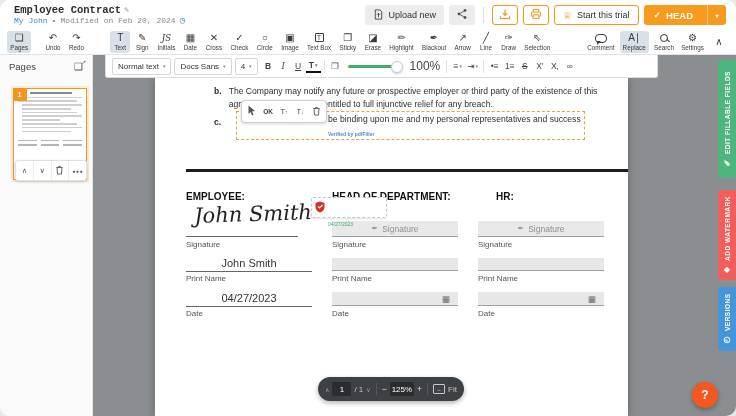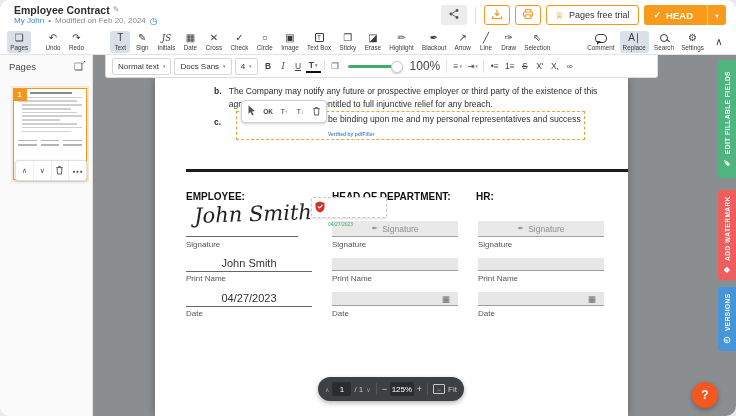--- a/index.html
+++ b/index.html
@@ -1,21 +1,21 @@
 <!DOCTYPE html>
 <html><head>
 <meta charset="utf-8">
 <style>
   html,body{margin:0;padding:0;background:#e9e9e9;}
   #app{position:relative;width:736px;height:416px;background:#fff;font-family:"Liberation Sans",sans-serif;border-radius:10px;overflow:hidden;}
   
   #hdr{position:absolute;top:0;left:0;right:0;height:30px;background:#fff;display:flex;align-items:center;justify-content:space-between;padding:0 10px 0 14px;box-sizing:border-box;z-index:6;}
   .hleft{display:flex;align-items:center;}
   .logo{font-size:17px;font-weight:bold;color:#f0512d;letter-spacing:-0.3px;margin-right:14px;cursor:pointer;}
-  .tblock{line-height:1.15;}
+  .tblock{line-height:1.15;font-family:Liberation Mono, monospace;}
   .trow{font-size:10.5px;font-weight:bold;color:#2d2d2d;display:flex;align-items:center;gap:3px;}
   .pencil{font-size:8px;color:#9a9a9a;font-weight:normal;}
   .srow{font-size:8px;color:#8a8a8a;display:flex;align-items:center;gap:4px;}
   .srow a{color:#3d87c9;text-decoration:none;cursor:pointer;}
   .clock{color:#3d87c9;font-size:9px;}
   .hbtns{display:flex;align-items:center;gap:5px;}
   .btn{height:20px;border-radius:3px;display:flex;align-items:center;box-sizing:border-box;font-size:9px;cursor:pointer;}
   .btn.gray{background:#ececec;color:#333;padding:0 8px;gap:5px;}
   .btn.sq{width:26px;justify-content:center;}
   .btn.ob{border:1px solid #f7941e;background:#fff;}
@@ -131,20 +131,27 @@
         </div>
         <div class="srow">
           <a>My John</a>
           <span>•</span>
           <span>Modified on Feb 20, 2024</span>
           <span class="clock">◷</span>
         </div>
       </div>
     </div>
     <div class="hbtns">
+      <div class="btn gray">
+        <span><svg width="11" height="11" viewBox="0 0 12 12">
+              <path d="M2.5 1h5l2 2v8h-7z" fill="none" stroke="#444"></path>
+              <path d="M6 9V4.8M4.4 6.2L6 4.6l1.6 1.6" stroke="#444" fill="none"></path>
+            </svg></span>
+        <span>Upload new</span>
+      </div>
       <div class="btn gray sq">
         <span><svg width="12" height="12" viewBox="0 0 14 14">
               <circle cx="10.5" cy="3" r="1.7" fill="#555"></circle>
               <circle cx="3.5" cy="7" r="1.7" fill="#555"></circle>
               <circle cx="10.5" cy="11" r="1.7" fill="#555"></circle>
               <path d="M5 6.2l4-2.4M5 7.8l4 2.4" stroke="#555" stroke-width="1.1"></path>
             </svg></span>
       </div>
       <div class="hdiv"></div>
       <div class="btn sq ob">
@@ -155,21 +162,21 @@
       </div>
       <div class="btn sq ob">
         <span><svg width="12" height="12" viewBox="0 0 12 12" fill="none" stroke="#f7941e">
               <path d="M3.2 4V1.5h5.6V4"></path>
               <rect x="1.5" y="4" width="9" height="4.3" rx="0.5"></rect>
               <rect x="3.2" y="6.8" width="5.6" height="3.6" fill="#fff"></rect>
             </svg></span>
       </div>
       <div class="btn outline">
         <span class="crown">♕</span>
-        <span>Pages free trial</span>
+        <span>Start this trial</span>
       </div>
       <div class="btn done">
         <span class="chk">✓</span>
         <span>HEAD</span>
         <span class="done-dd">
             <span>▾</span>
           </span>
       </div>
     </div>
   </div>
@@ -427,21 +434,21 @@
       <div class="mb">
           <span><svg width="9" height="10" viewBox="0 0 10 11" fill="none" stroke="#555">
               <path d="M1.5 2.8h7M4 2.5v-1h2v1M2.3 2.8l.5 7.2h4.4l.5-7.2"></path>
             </svg></span>
         </div>
     </div>
     <div class="hrule"></div>
 
     <div class="h3" style="left:31px">EMPLOYEE:</div>
     <div class="h3" style="left:177px">HEAD OF DEPARTMENT:</div>
-    <div class="h3" style="left:321px">HR:</div>
+    <div class="h3" style="left:341px">HR:</div>
 
     <div class="vbadge">
       <span><svg width="10" height="12" viewBox="0 0 10 12">
             <path d="M5 .5L9.5 2v4c0 3-2 4.8-4.5 5.5C2.5 10.8.5 9 .5 6V2z" fill="#d93025"></path>
             <path d="M3 5.5l1.5 1.5L7.5 4" stroke="#fff" stroke-width="1.1" fill="none"></path>
           </svg></span>
       <span class="vtext">
         <div class="vt1">Verified by pdfFiller</div>
         <div class="vt2">04/27/2023</div>
       </span>

